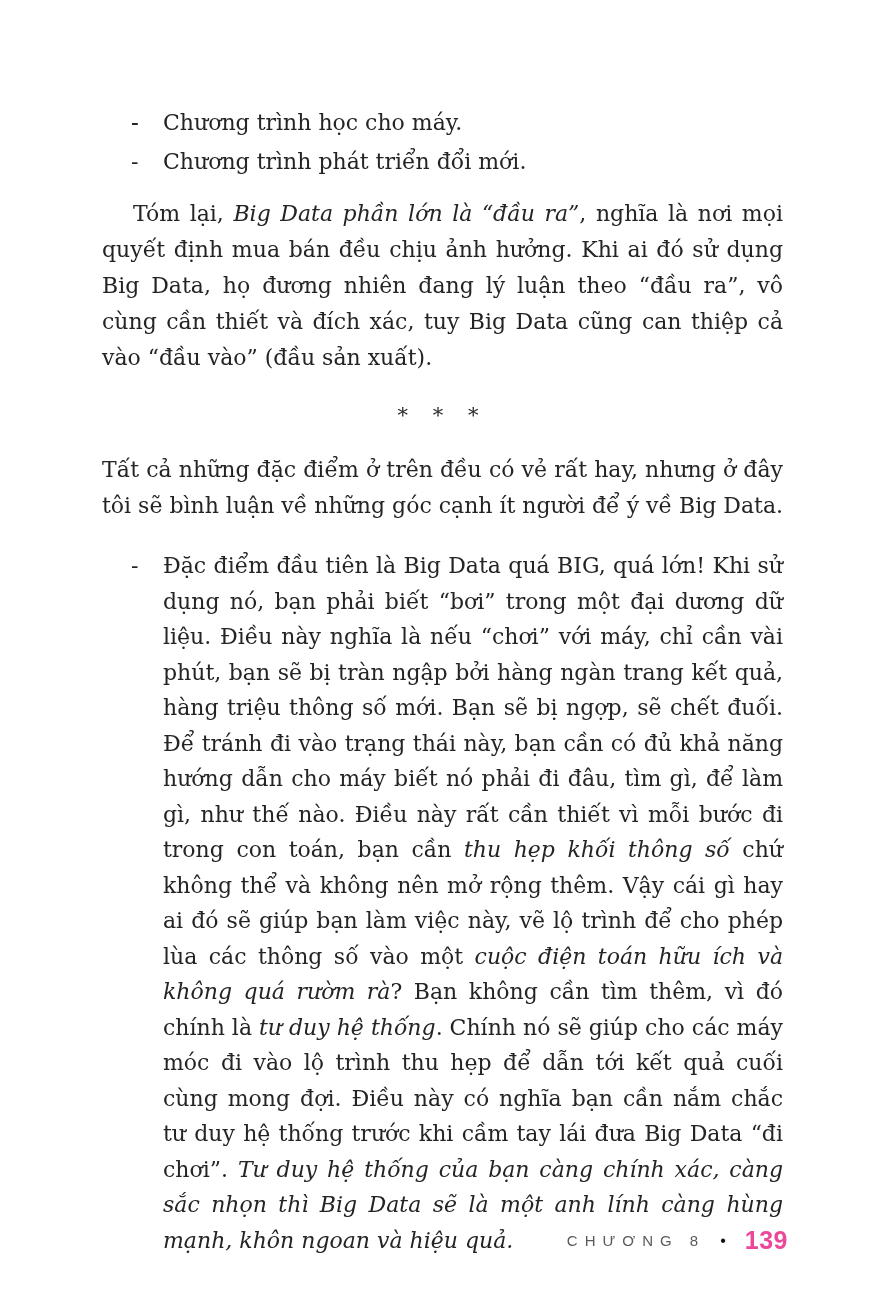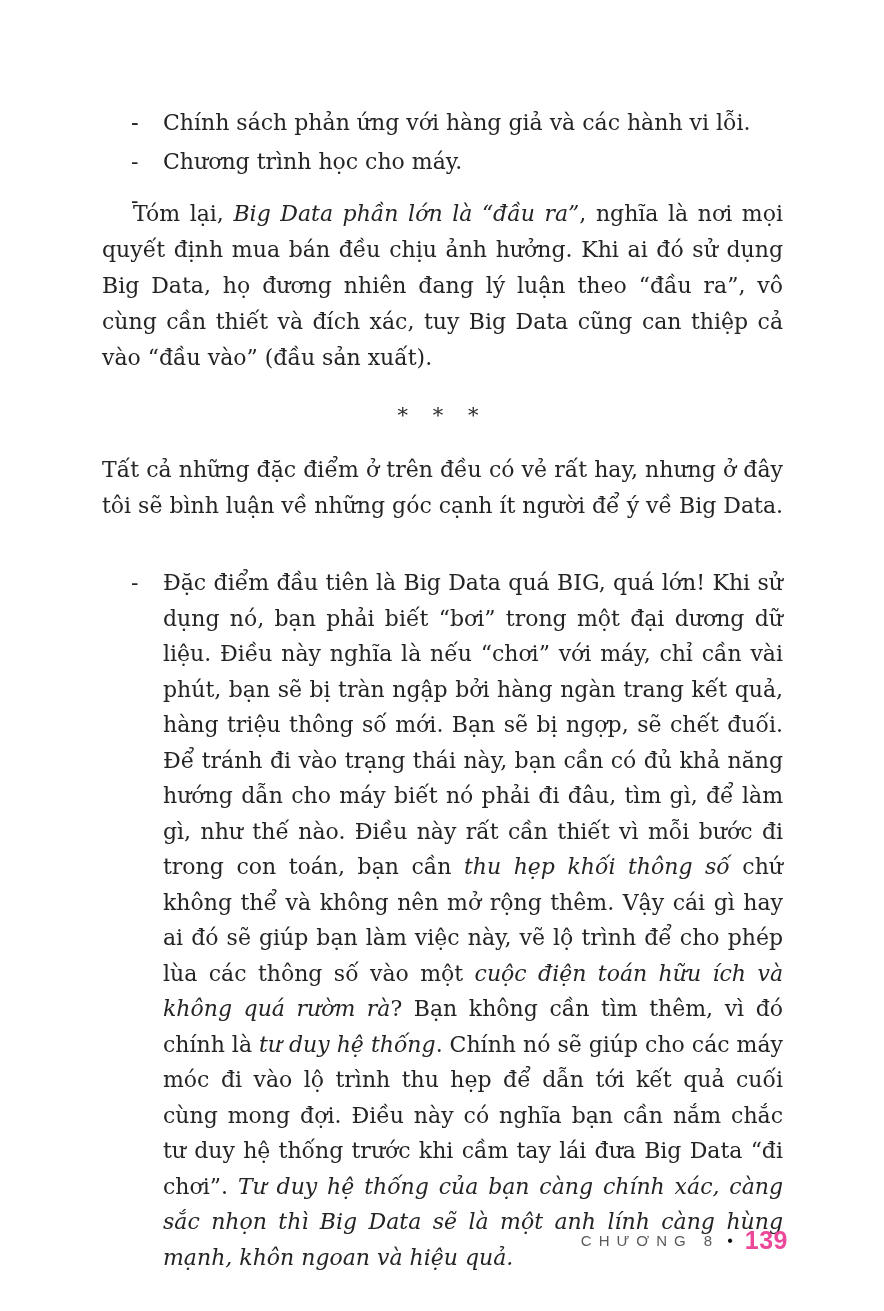--- a/index.html
+++ b/index.html
@@ -47,38 +47,39 @@
     margin-top: 20px;
   }
   .separator {
     text-align: center;
     letter-spacing: 9px;
     font-size: 21px;
     margin: 27px 0 25px 0;
     color: #2b2b2b;
   }
   .para-flush {
-    margin-bottom: 41px;
+    margin-bottom: 24px;
   }
   
   .hang-bullet {
     position: relative;
     padding-left: 61px;
     text-align: justify;
     line-height: 35.5px;
   }
   .italic { font-style: italic; }
   
   .footer {
     position: absolute;
     top: 1226px;
     right: 96px;
     display: flex;
     align-items: center;
     font-family: "Liberation Sans", sans-serif;
+    gap: 7px;
   }
   .chapter-label {
     font-size: 15px;
     letter-spacing: 7px;
     color: #5a5a5a;
     font-weight: 400;
   }
   .footer-dot {
     font-size: 16px;
     color: #111111;
@@ -96,28 +97,28 @@
 
 <div class="page">
   <div class="content">
 
     <ul class="top-list">
       <li>
         <span class="marker">-</span>
       </li>
       <li>
         <span class="marker">-</span>
-        <span>Chính sách phản ứng với hàng giả và các hành vi lỗi.</span>
       </li>
       <li>
         <span class="marker">-</span>
         <span>Chương trình học cho máy.</span>
       </li>
       <li>
         <span class="marker">-</span>
+        <span>Chương trình phát triển đổi mới.</span>
       </li>
     </ul>
 
     <p class="para para-indent"><span>Tóm lại, </span><span class="italic">Big Data phần lớn là “đầu ra”</span><span>, nghĩa là nơi mọi quyết định mua bán đều chịu ảnh hưởng. Khi ai đó sử dụng Big Data, họ đương nhiên đang lý luận theo “đầu ra”, vô cùng cần thiết và đích xác, tuy Big Data cũng can thiệp cả vào “đầu vào” (đầu sản xuất).</span></p>
 
     <div class="separator">* * *</div>
 
     <p class="para para-flush">Tất cả những đặc điểm ở trên đều có vẻ rất hay, nhưng ở đây tôi sẽ bình luận về những góc cạnh ít người để ý về Big Data.</p>
 
     <div class="hang-bullet">

